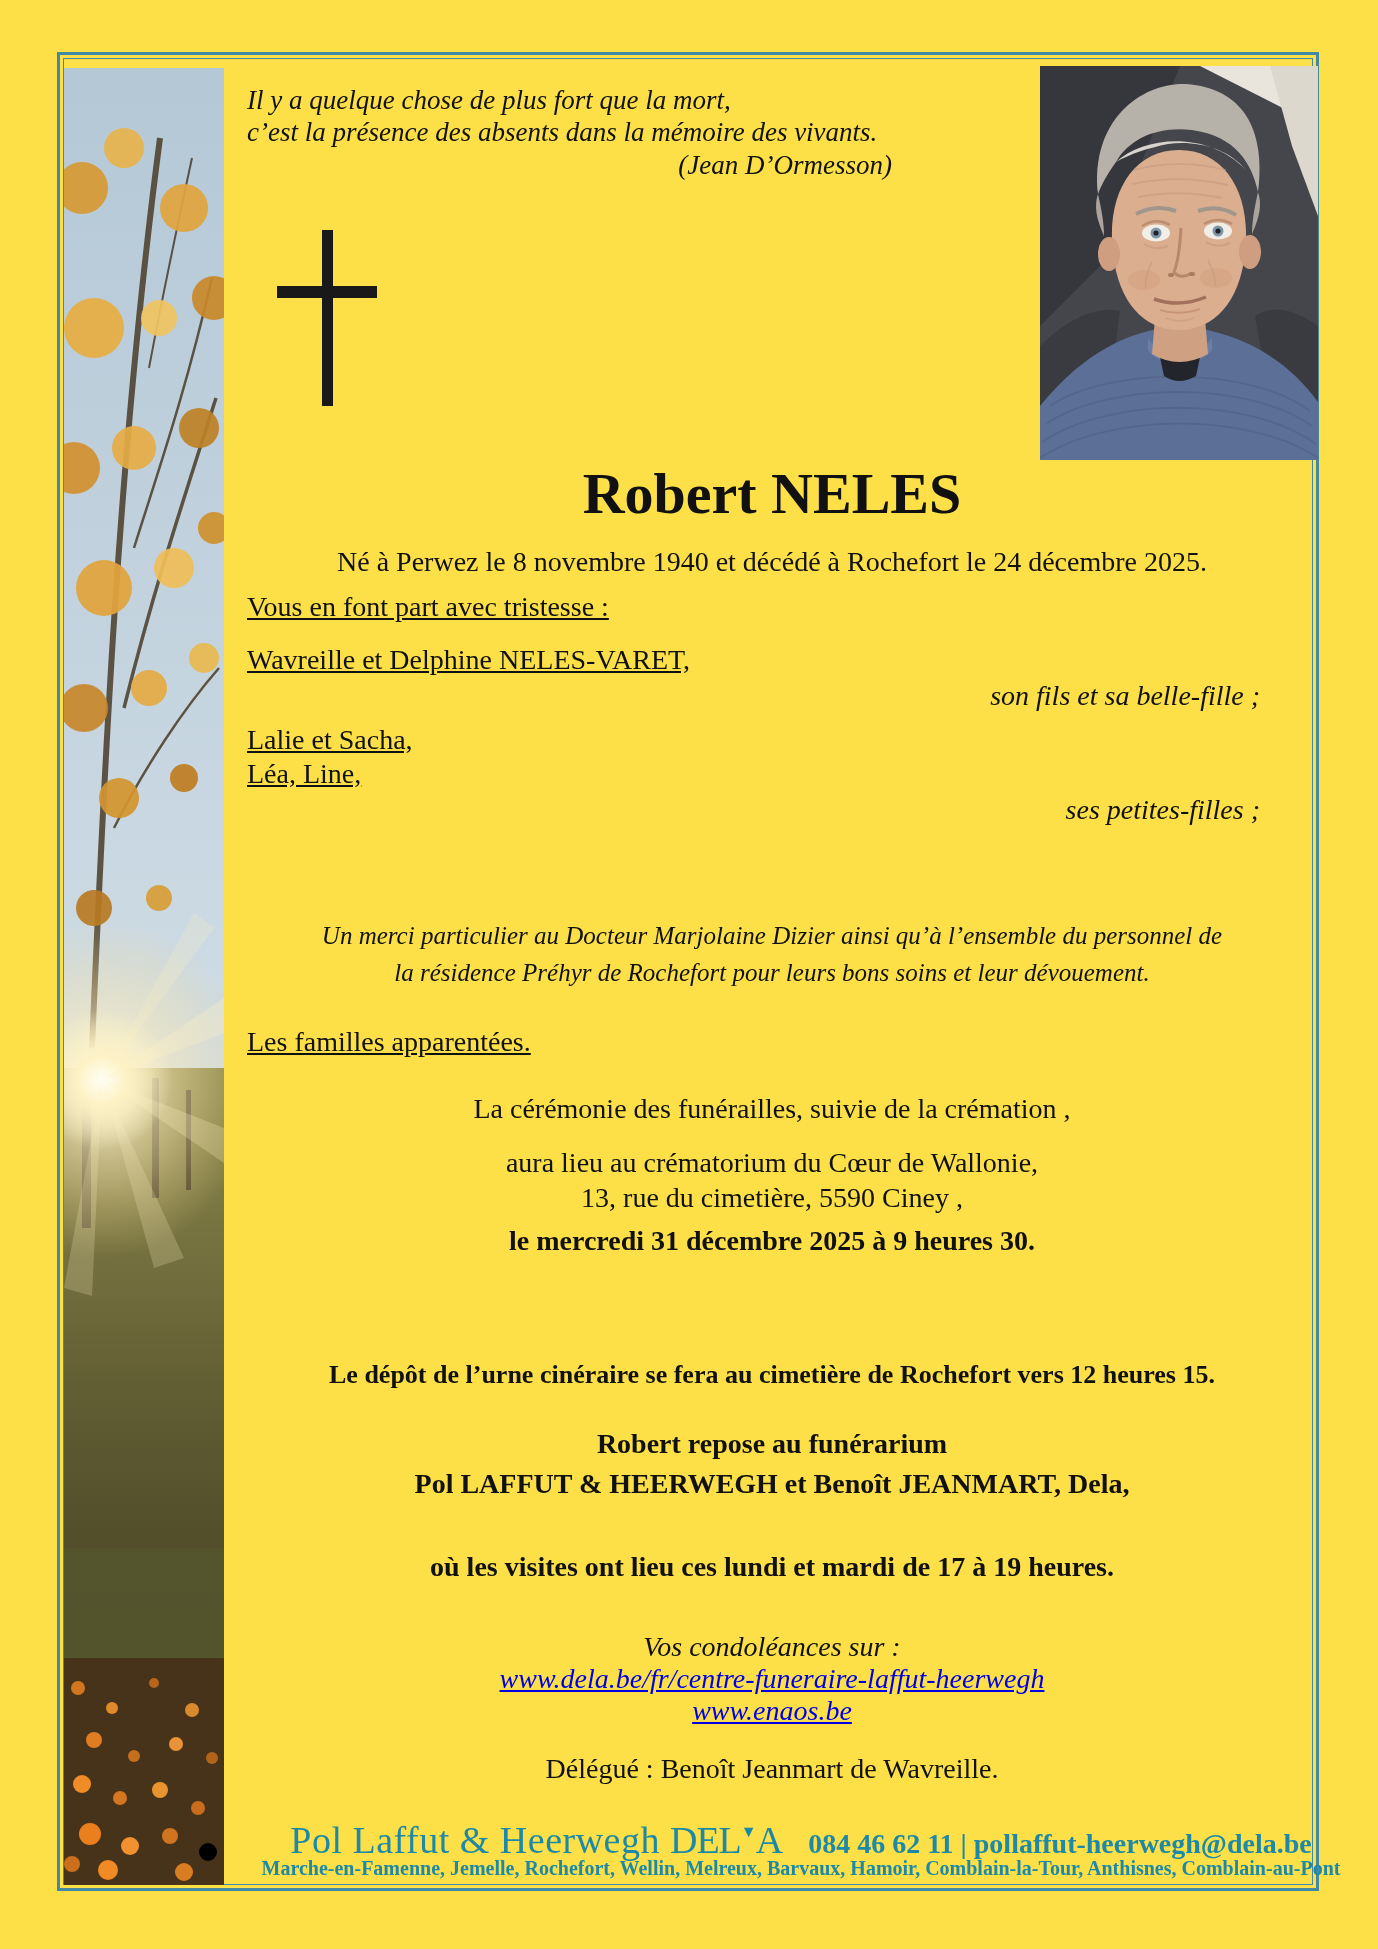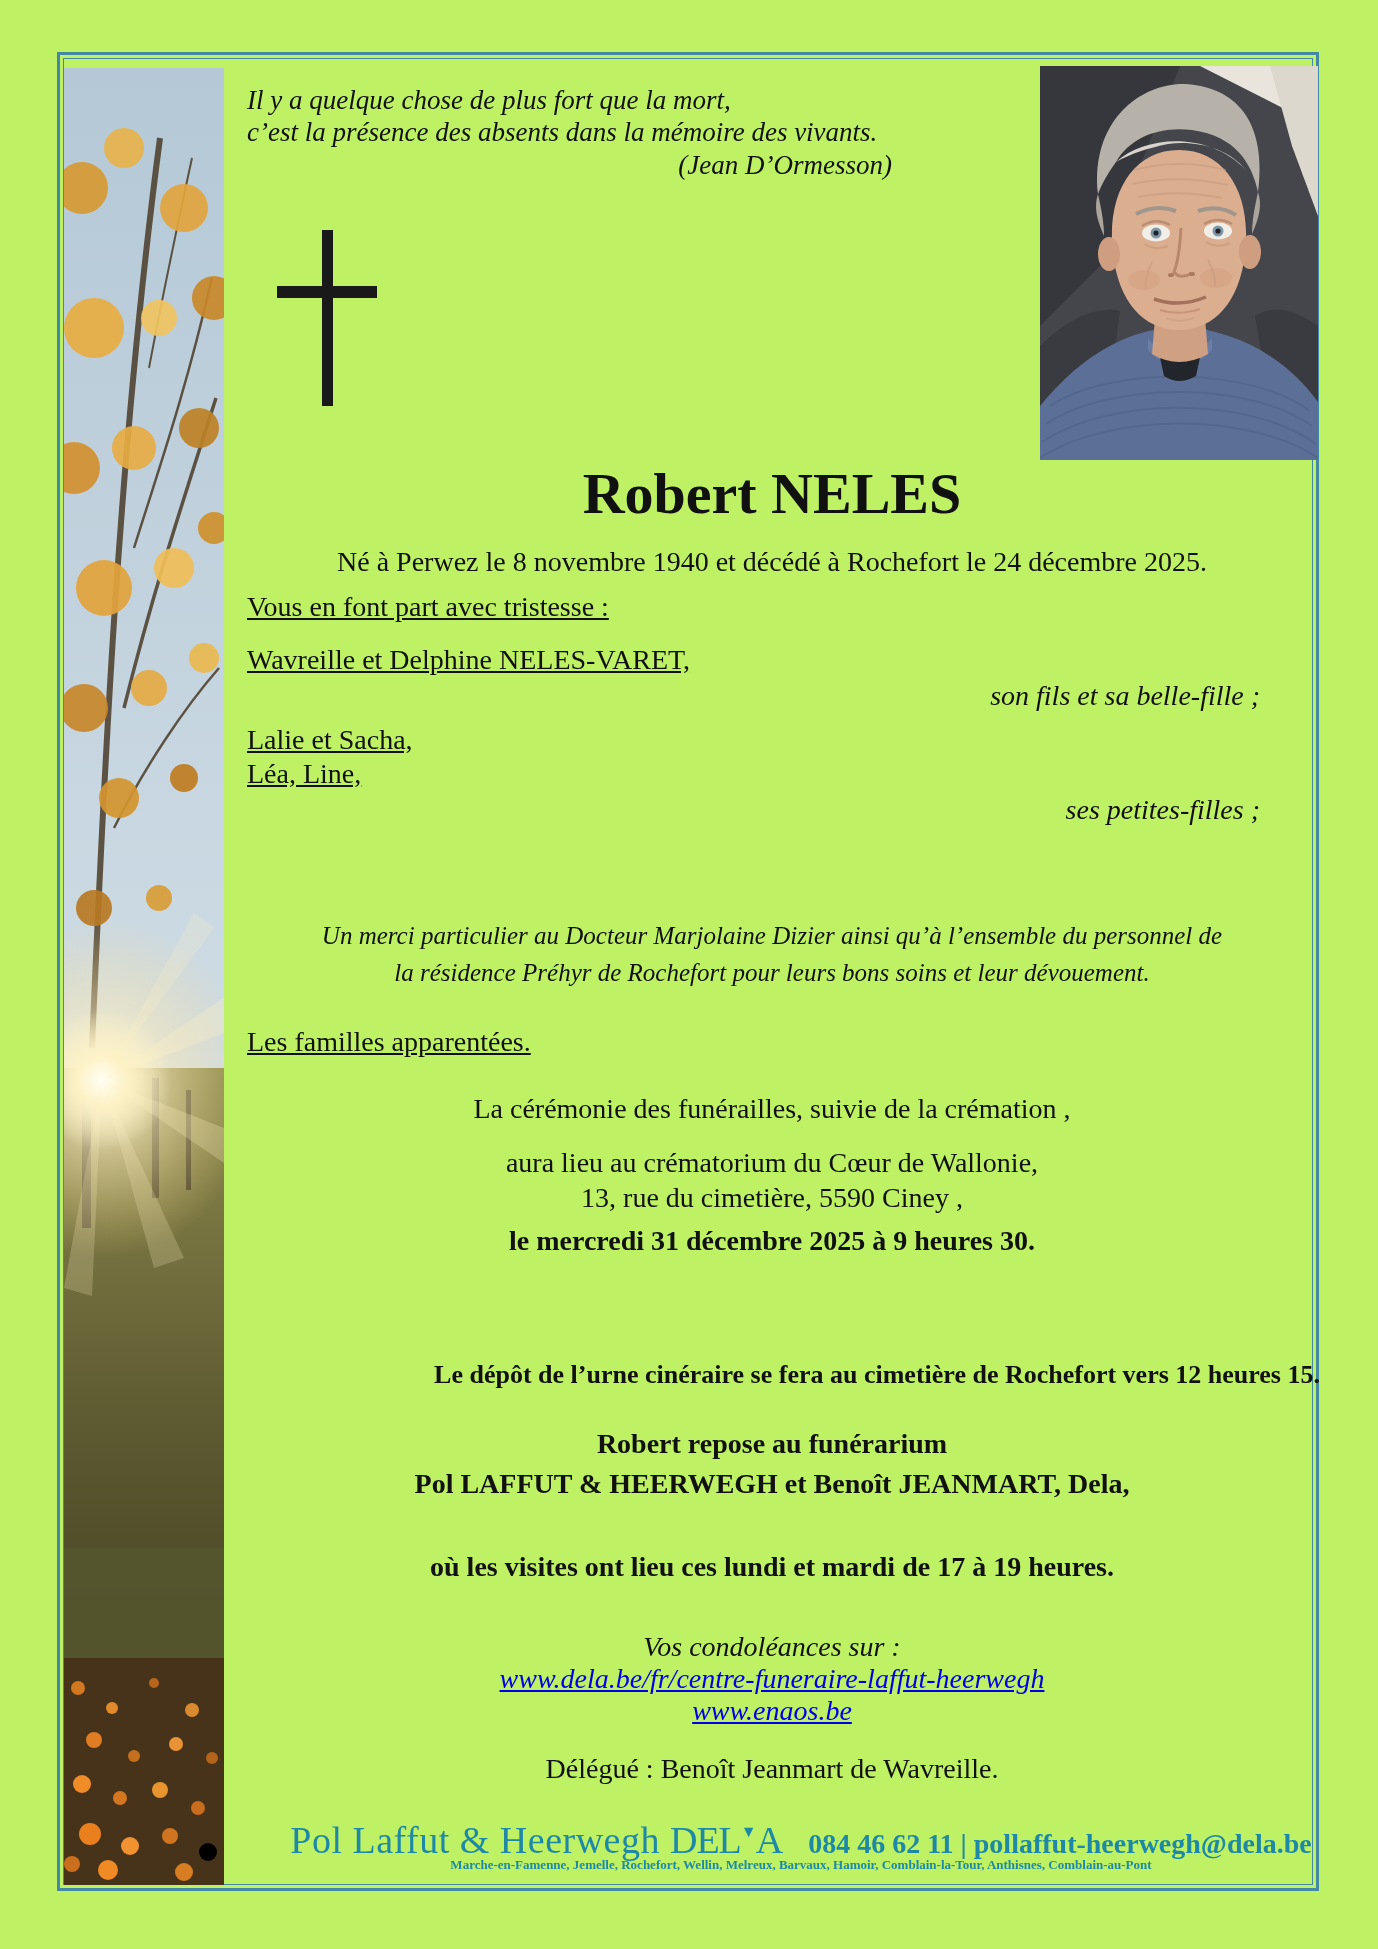--- a/index.html
+++ b/index.html
@@ -1,19 +1,19 @@
 <!DOCTYPE html>
 <html><head>
 <meta charset="utf-8">
 <style>
   html,body{margin:0;padding:0;background:#ffffff;}
   #page{
     position:relative;
     width:1378px;height:1949px;
-    background:#bef264;
+    background:#fde047;
     font-family:"Liberation Serif", serif;
     color:#111;
     overflow:hidden;
   }
   
   .frame{
     position:absolute;left:57px;top:52px;width:1262px;height:1839px;
     border:3px solid #4389a4;
     box-sizing:border-box;
     pointer-events:none;
@@ -45,34 +45,34 @@
   .leftcol{left:247px;text-align:left;text-decoration:underline;}
   .rightcol{right:118px;text-align:right;}
   .italic{font-style:italic;}
   .bold{font-weight:bold;}
   .quote{left:247px;font-size:27px;line-height:32px;font-style:italic;}
   .quote-attr{left:247px;width:645px;text-align:right;font-size:27px;font-style:italic;}
   .title1{top:405px;font-size:52px;line-height:58px;font-weight:bold;}
   .title2{top:462px;font-size:58px;line-height:64px;font-weight:bold;}
   .lifeline{top:545px;font-size:28px;}
   .thanks{font-size:25px;line-height:37px;font-style:italic;}
-  .smallbold{font-size:26px;font-weight:bold;text-align:right;}
+  .smallbold{font-size:26px;font-weight:bold;}
   .link{color:#0000e8;text-decoration:underline;font-style:italic;cursor:pointer;}
   
   .footer-row{
     position:absolute;left:224px;top:1810px;width:1154px;
     display:flex;justify-content:center;align-items:baseline;gap:26px;
   }
   .brand{color:#1d89a6;font-size:38px;line-height:44px;letter-spacing:.5px;white-space:nowrap;}
   .brand-dela{font-weight:normal;letter-spacing:-1px;}
   .dela-mark{font-size:16px;vertical-align:16px;letter-spacing:-1px;}
   .contact{color:#1d89a6;font-size:28px;font-weight:bold;white-space:nowrap;}
   .towns{
     position:absolute;left:224px;top:1857px;width:1154px;text-align:center;
-    color:#1d89a6;font-size:13px;font-weight:bold;white-space:nowrap;
+    color:#1d89a6;font-size:20px;font-weight:bold;white-space:nowrap;
   }
 </style>
 </head>
 <body>
 
 <div id="page">
 
   <div class="frame">
     <div class="frame-inner"></div>
   </div>

